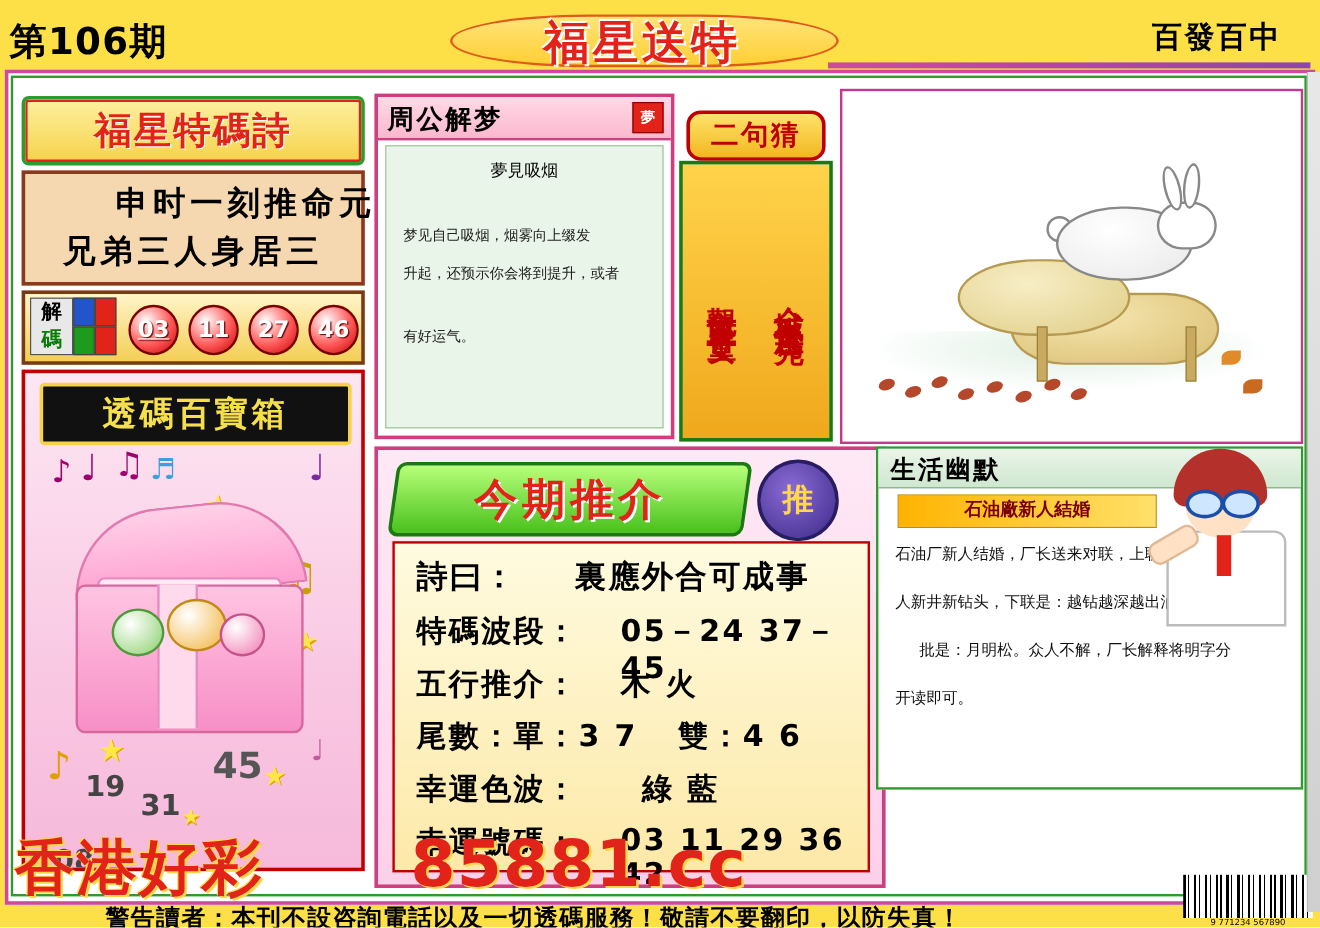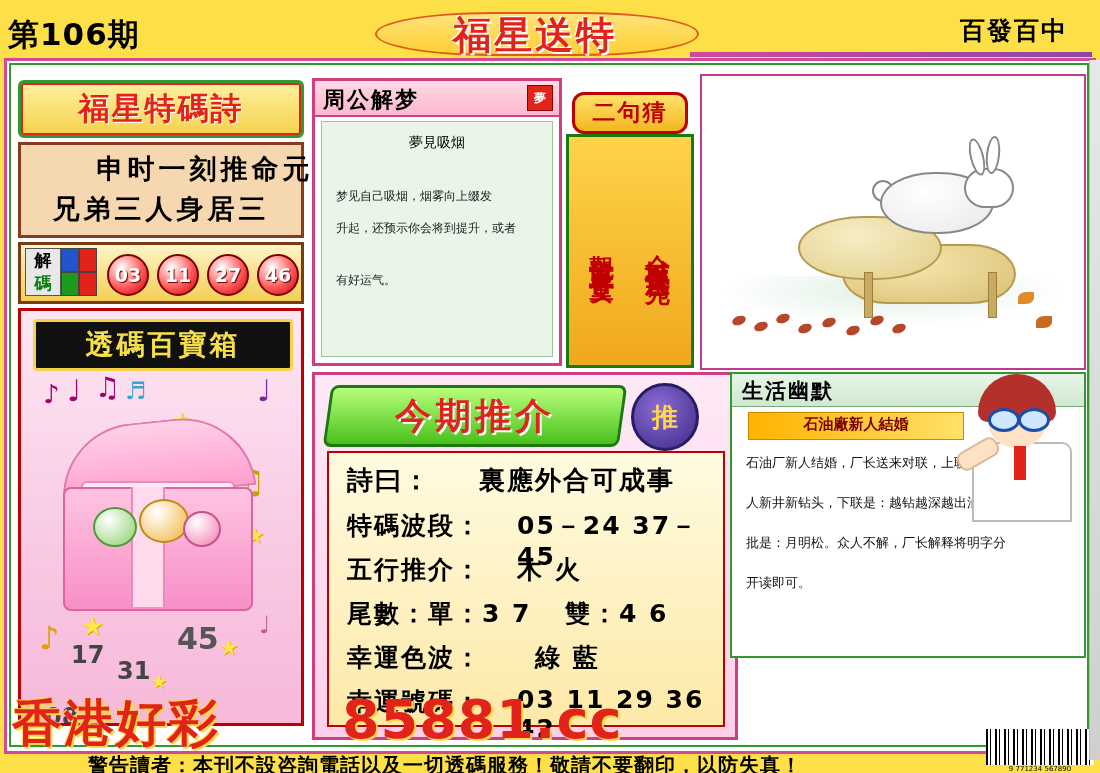--- a/index.html
+++ b/index.html
@@ -107,21 +107,21 @@
   .sw3{left:40px;top:27px;background:#1d9b1d;}
   .sw4{left:58px;top:27px;background:#e2231a;}
   .ball{
     position:absolute;top:9px;width:38px;height:38px;border-radius:50%;
     border:2px solid #7a0000;
     background:radial-gradient(circle at 34% 30%,#fff,#ff5a5a 55%,#c40000);
     color:#fff;font-size:19px;font-weight:bold;
     text-align:center;line-height:38px;
     text-shadow:1px 1px 1px #600;
   }
-  .b1{left:86px;} .b2{left:136px;} .b3{left:186px;} .b4{left:236px;}
+  .b1{left:86px;text-decoration:underline;} .b2{left:136px;} .b3{left:186px;} .b4{left:236px;}
 
   .treasure-box{
     position:absolute;left:0;top:236px;width:280px;height:412px;
     border:3px solid #c00000;
     background:linear-gradient(#fde7f3,#f9c8e3 60%,#f6b9da);
     overflow:hidden;
   }
   .treasure-title{
     position:absolute;left:12px;top:8px;width:254px;height:46px;
     background:#111;border:3px solid #f6d24a;border-radius:4px;
@@ -339,21 +339,21 @@
   }
   .humor-sub span{
     position:absolute;left:0;top:2px;width:214px;text-align:center;
     font-size:15px;font-weight:bold;color:#7a0000;
   }
   .humor-p{
     position:absolute;left:14px;width:300px;font-size:13px;color:#111;line-height:22px;
   }
   .humor-p.h1{top:78px;}
   .humor-p.h2{top:118px;}
-  .humor-p.h3{top:158px;}
+  .humor-p.h3{top:158px;text-align:center;}
   .humor-p.h4{top:198px;}
   .man{
     position:absolute;right:2px;top:-4px;width:120px;height:150px;
   }
   .man-hair{
     position:absolute;left:16px;top:4px;width:78px;height:48px;
     background:#b4312b;border-radius:40px 40px 10px 10px;
   }
   .man-face{
     position:absolute;left:26px;top:26px;width:58px;height:52px;
@@ -480,21 +480,21 @@
 
       <div class="chest-lid"></div>
       <div class="chest-inner"></div>
       <div class="chest-body"></div>
       <div class="chest-band"></div>
 
       <div class="egg" style="left:72px;top:196px;width:40px;height:36px;background:radial-gradient(circle at 35% 30%,#fff,#8ad06a);border:2px solid #4e9a3a;"></div>
       <div class="egg" style="left:118px;top:188px;width:46px;height:40px;background:radial-gradient(circle at 35% 30%,#fff,#f2b23a);border:2px solid #c08a16;"></div>
       <div class="egg" style="left:162px;top:200px;width:34px;height:32px;background:radial-gradient(circle at 35% 30%,#fff,#f27ab0);border:2px solid #c4548a;"></div>
 
-      <div class="num-float" style="left:50px;top:330px;">17</div>
+      <div class="num-float" style="left:50px;top:330px;">19</div>
       <div class="num-float" style="left:96px;top:346px;">31</div>
       <div class="num-float big" style="left:156px;top:310px;color:#555;">45</div>
       <div class="num-float" style="left:24px;top:392px;">08</div>
     </div>
   </div>
 
   <div class="mid-col">
 
     <div class="dream-box">
       <div class="dream-head">

